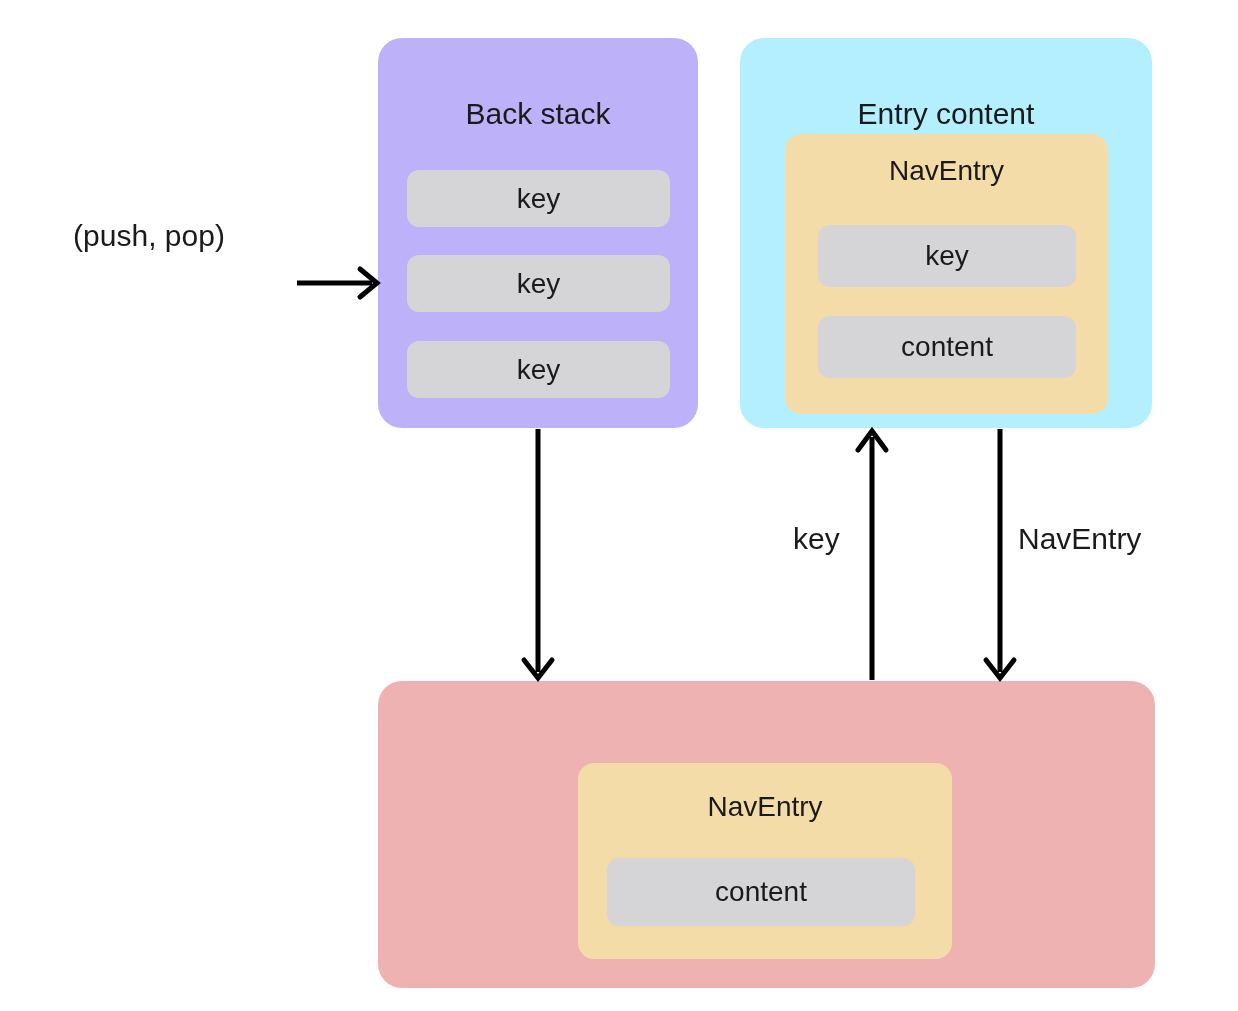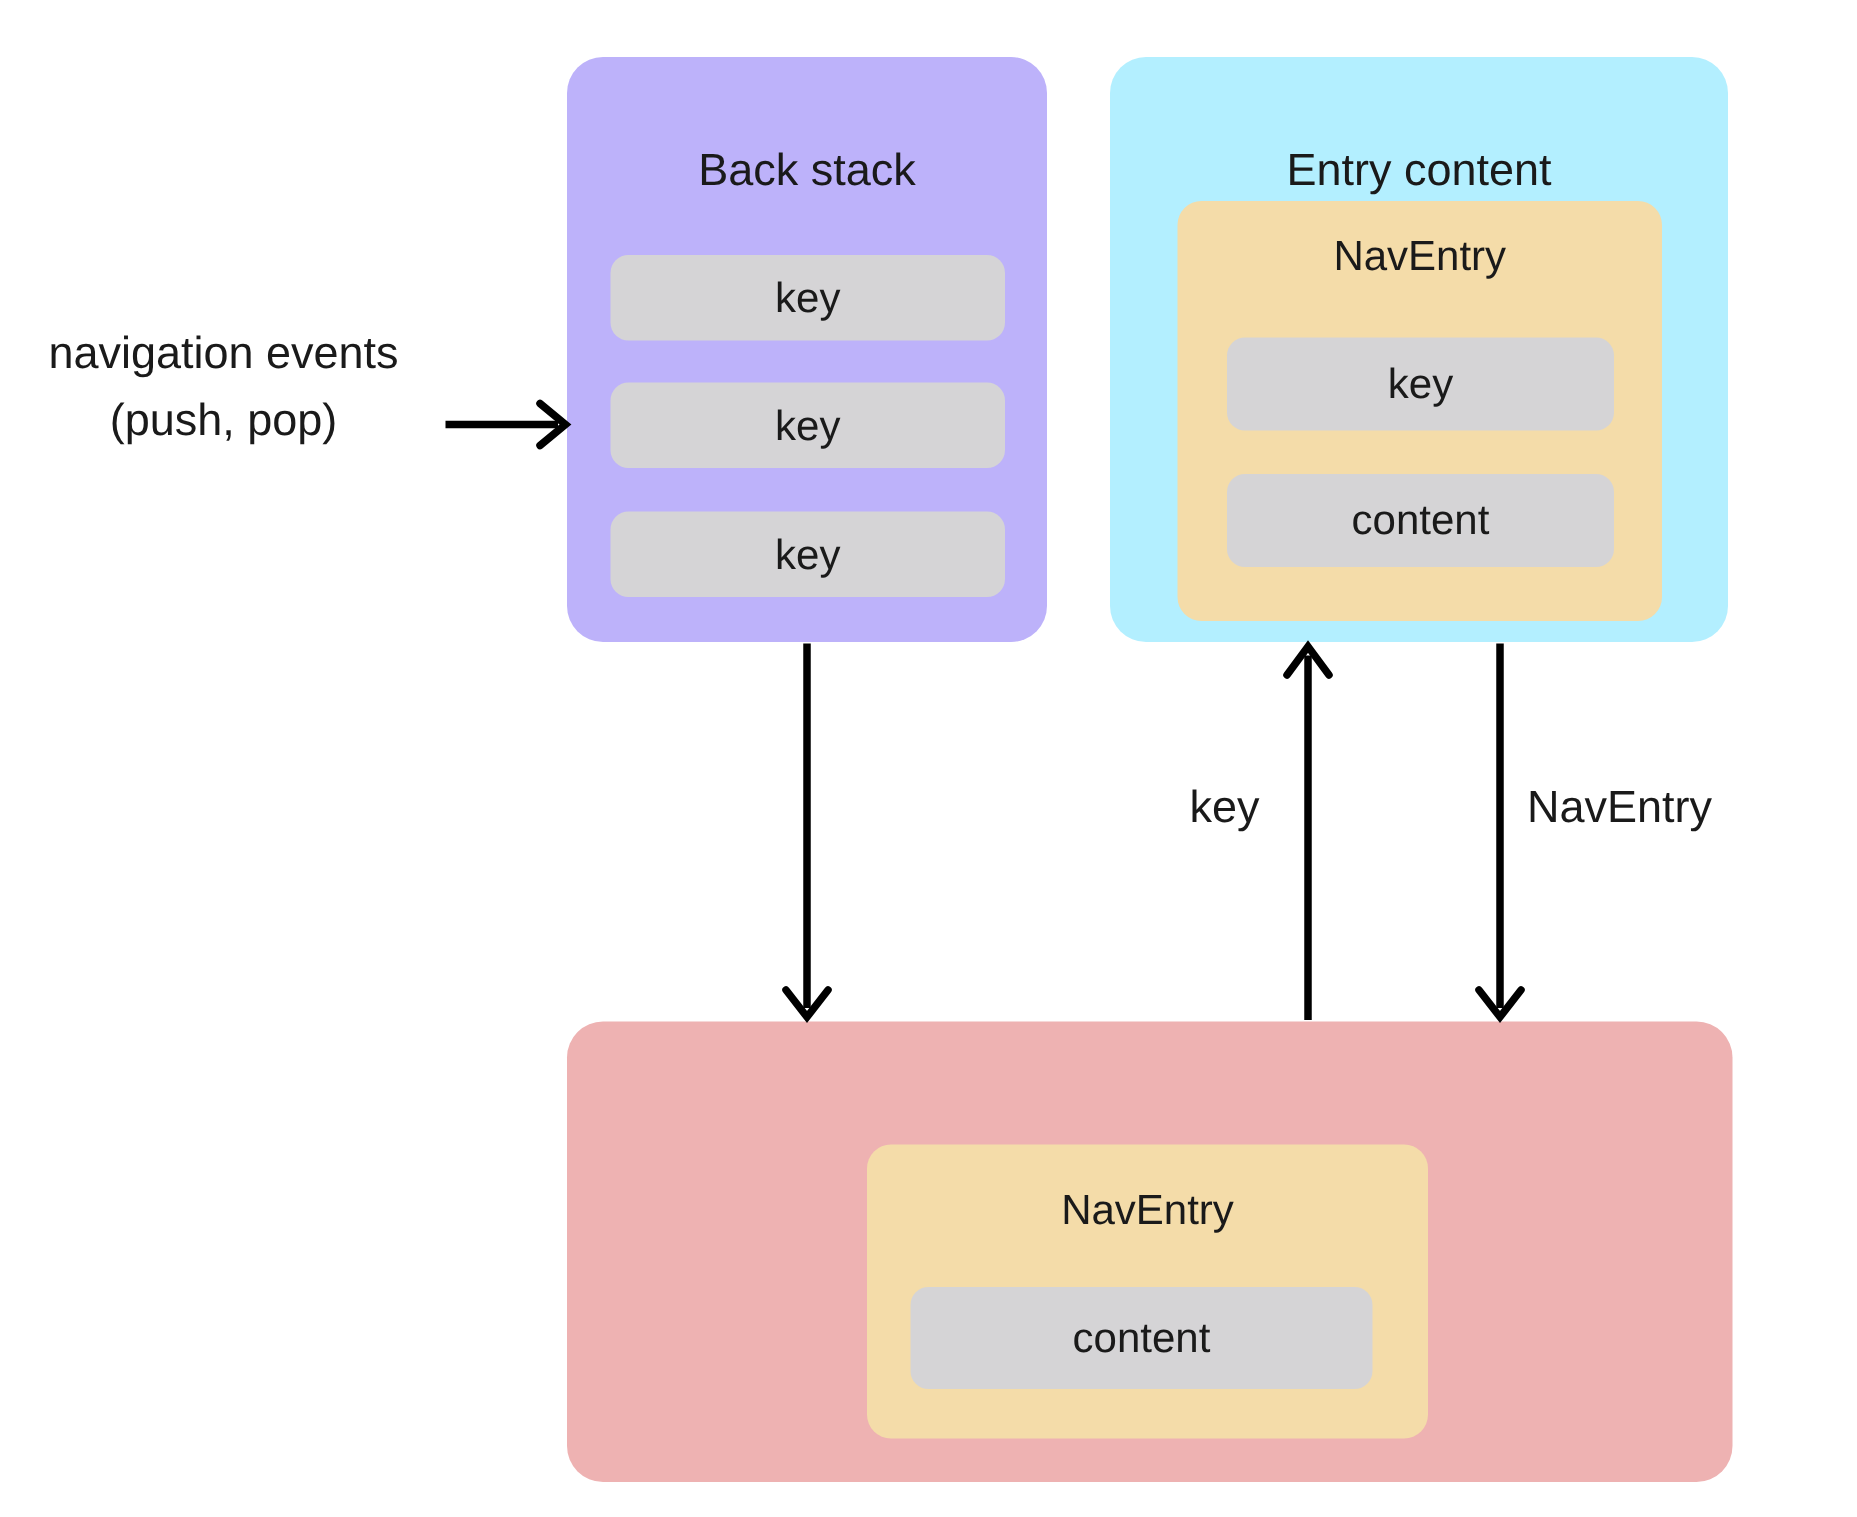--- a/index.html
+++ b/index.html
@@ -186,21 +186,20 @@
 
   <div class="box" id="nav-display-box">
     
   </div>
   <div class="nav-entry-box" id="nav-display-nav-entry">
     <div class="nav-entry-title" id="nav-display-nav-entry-title">NavEntry</div>
   </div>
   <div class="pill" id="nav-display-pill-content">content</div>
 
   <div class="free-label" id="navigation-events-label">
-    <div>navigation events</div>
     <div>(push, pop)</div>
   </div>
   <div class="free-label" id="key-flow-label">key</div>
   <div class="free-label" id="nav-entry-flow-label">NavEntry</div>
 
   <svg id="arrow-layer" viewBox="0 0 1238 1011">
 
     <g>
       <line x1="297" y1="283" x2="372" y2="283" stroke="#000000" stroke-width="5"></line>
       <polyline points="360,269 377,283 360,297" fill="none" stroke="#000000" stroke-width="5" stroke-linecap="round" stroke-linejoin="miter"></polyline>

